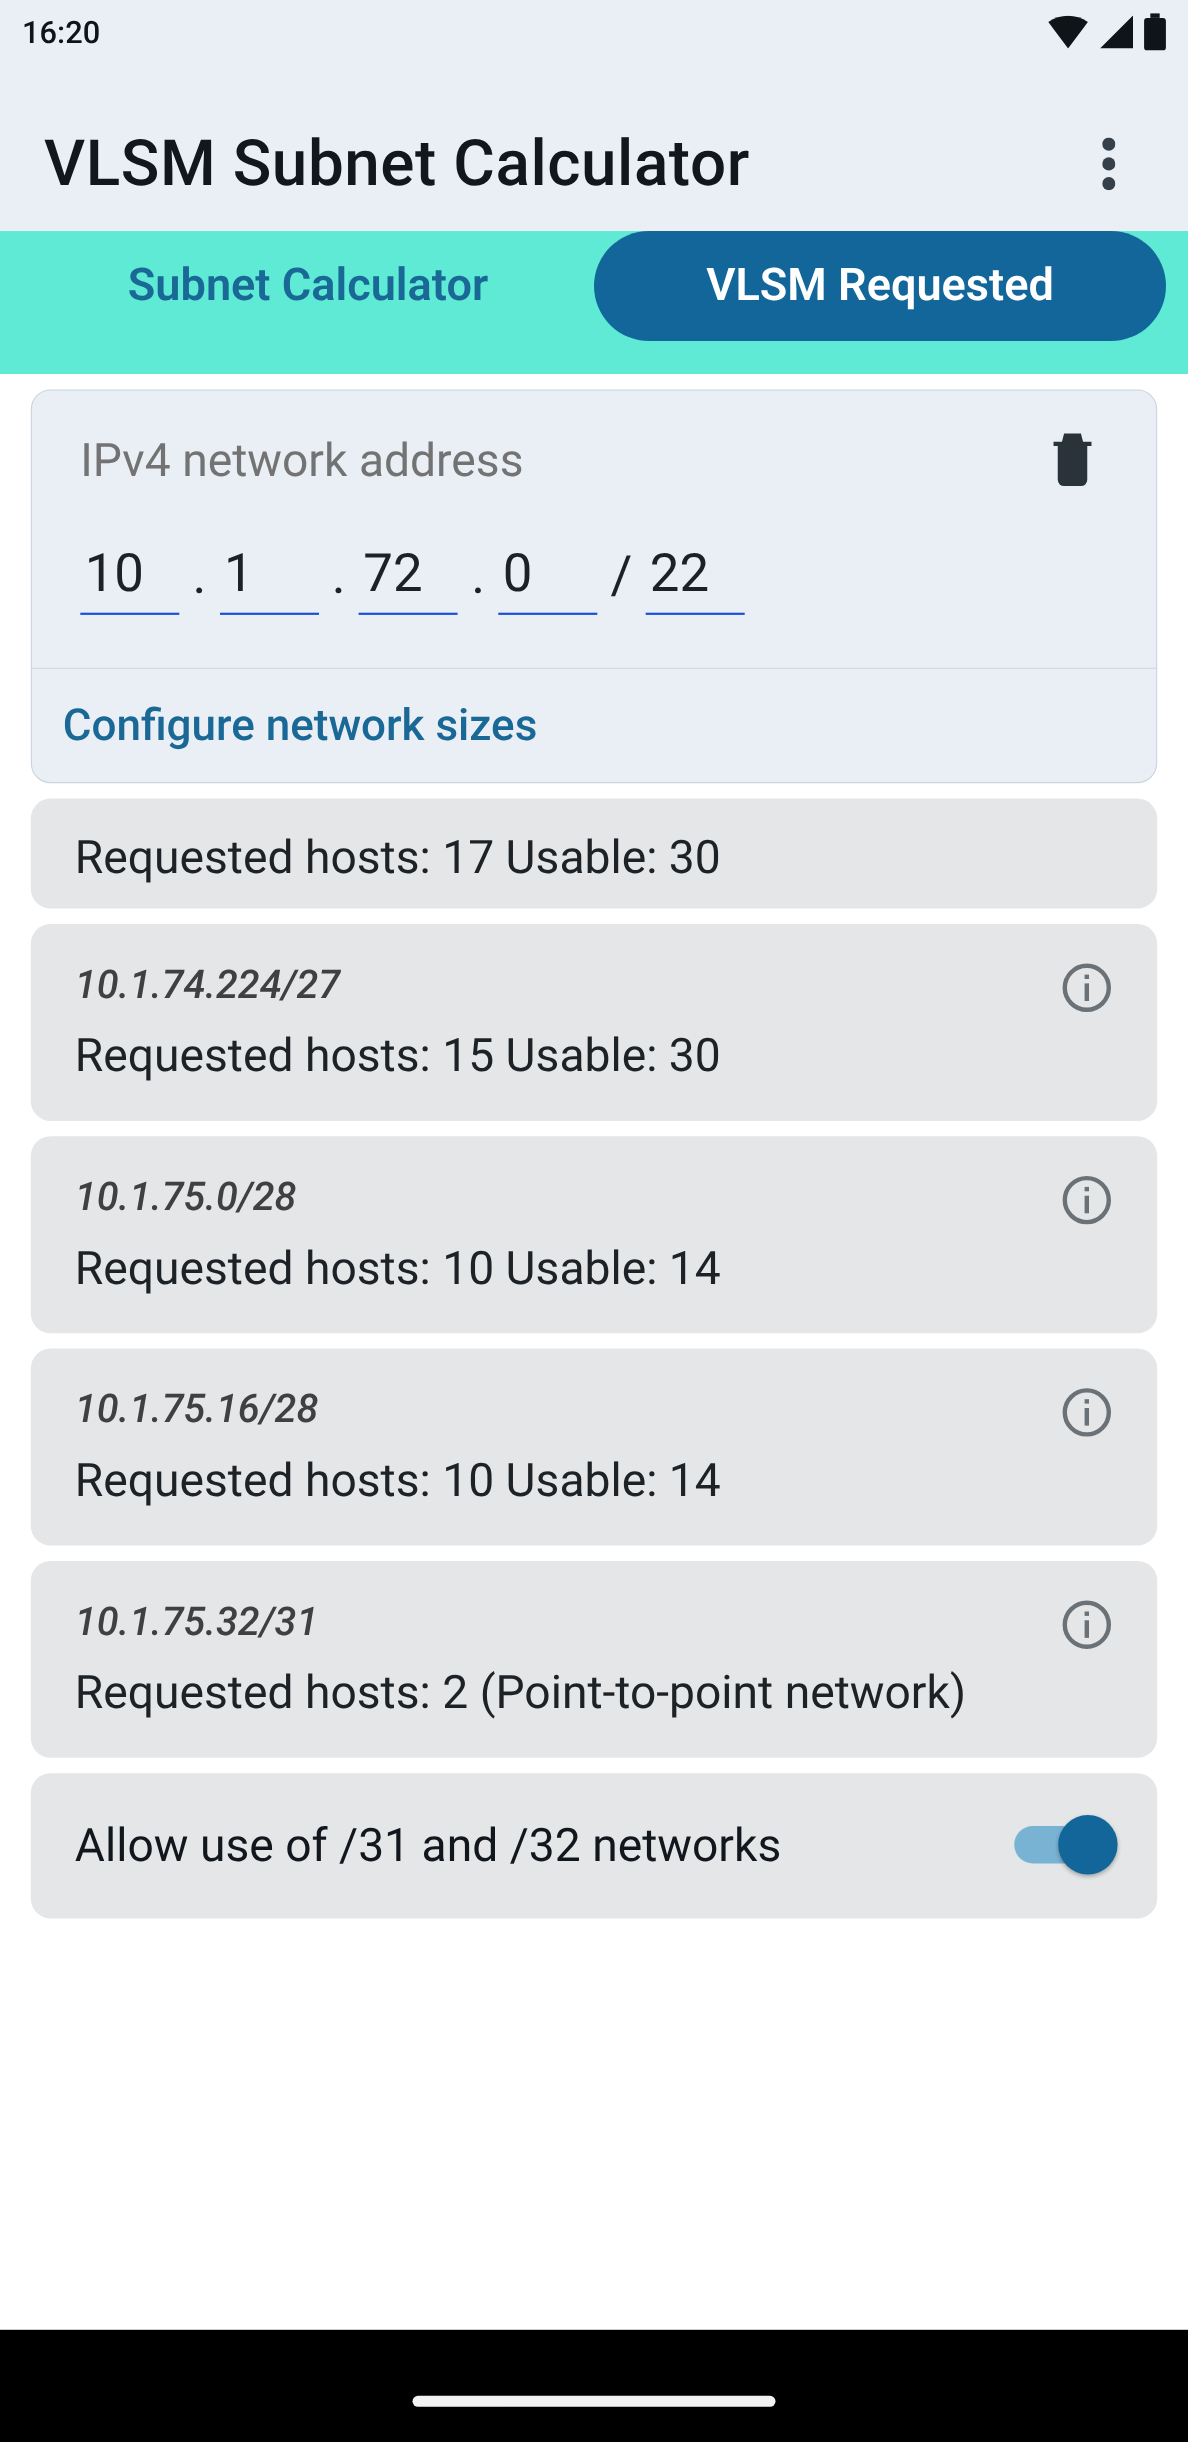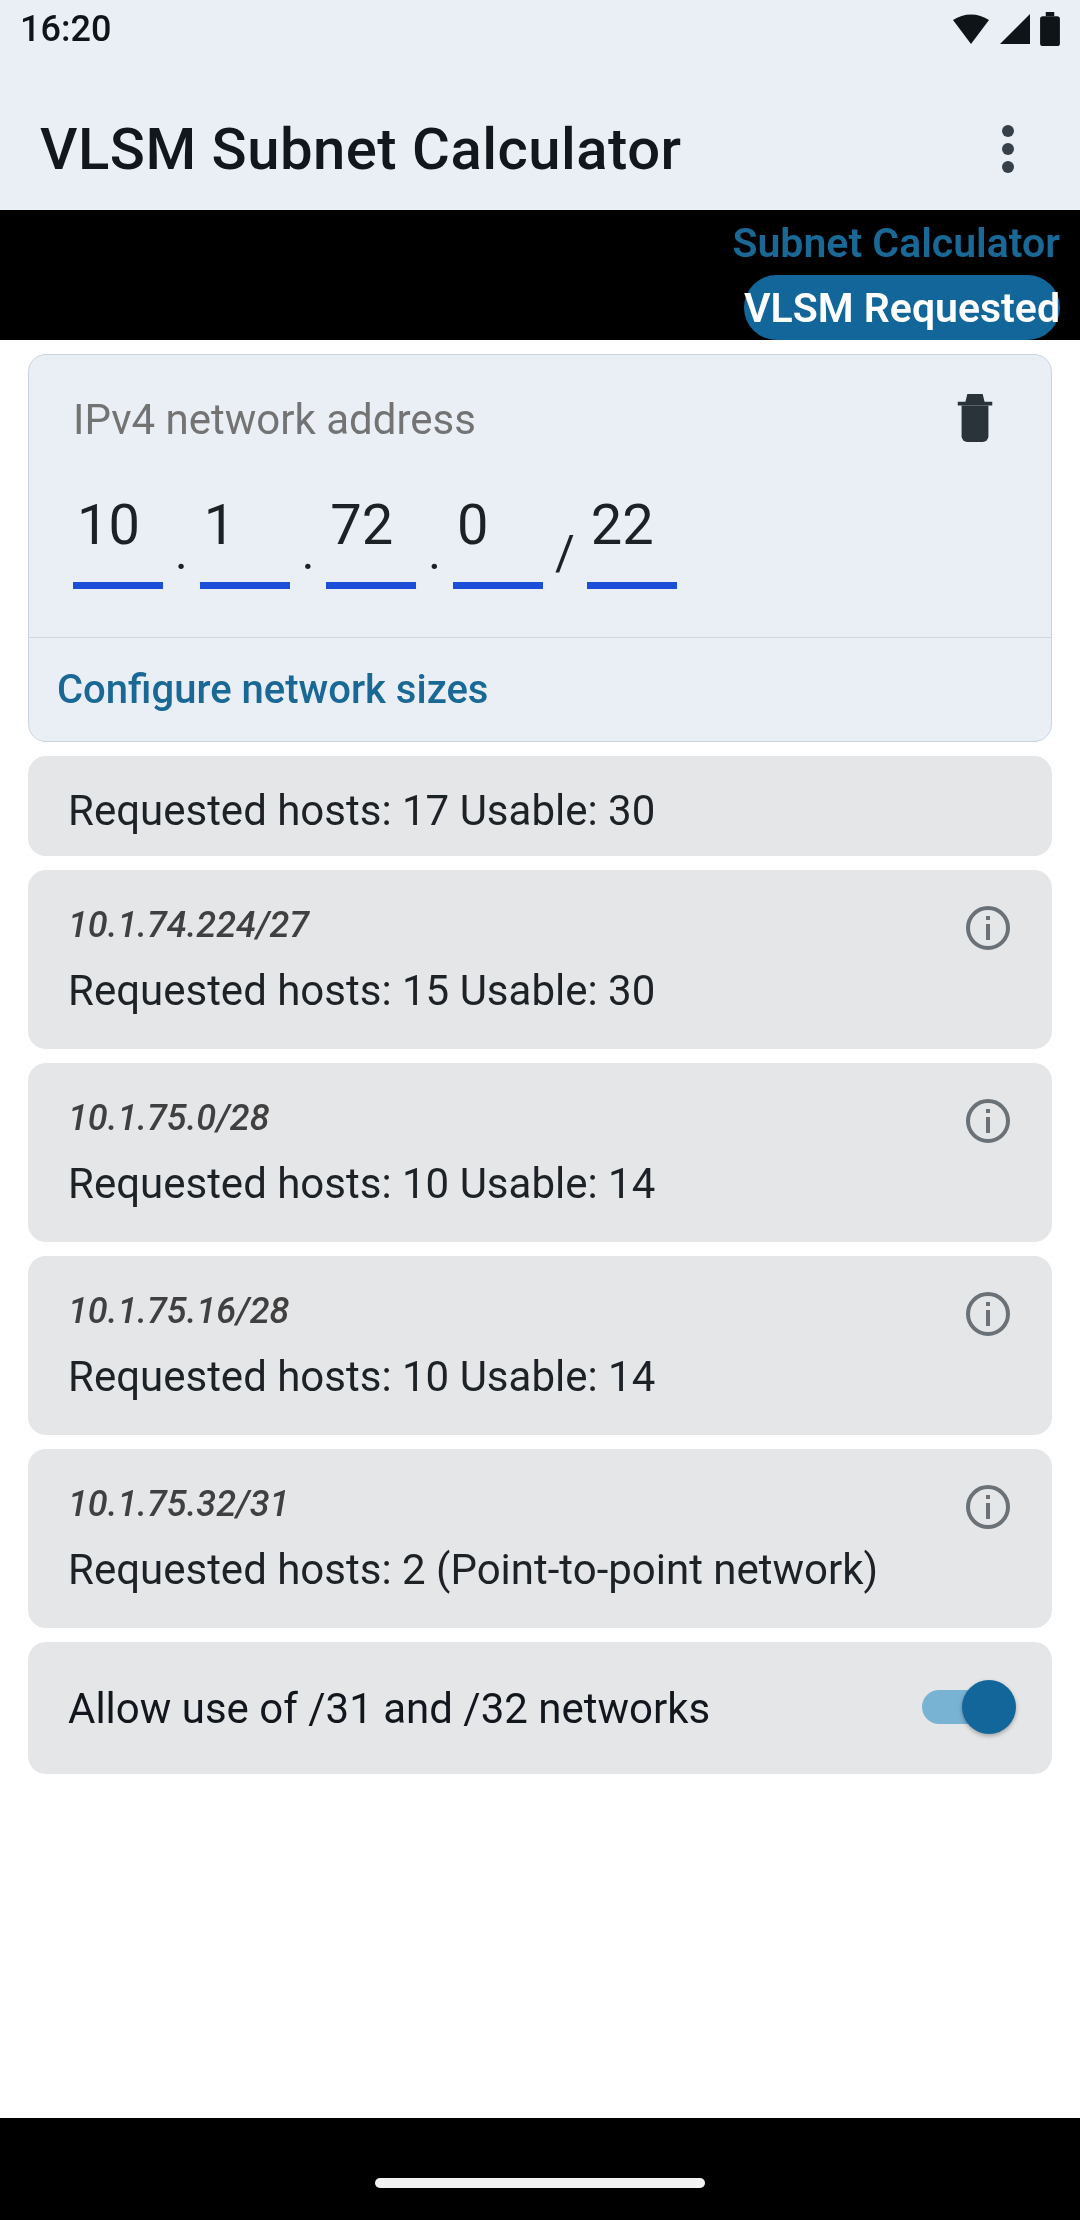--- a/index.html
+++ b/index.html
@@ -14,21 +14,21 @@
   
   .topzone {
     background: #e9eff5;
   }
 
   .status-bar {
     height: 58px;
     display: flex;
     align-items: center;
     padding: 0 20px;
-    font-size: 36px;
+    font-size: 28px;
     font-weight: 500;
     color: #0f1418;
   }
   .status-bar .sb-right {
     margin-left: auto;
     display: flex;
     align-items: center;
     gap: 10px;
   }
   .status-bar svg { display: block; }
@@ -54,24 +54,23 @@
     display: flex;
     align-items: center;
     justify-content: center;
   }
   .app-bar .overflow svg { display:block; }
 
   
   .tabs {
     display: flex;
     height: 130px;
-    align-items: flex-end;
+    align-items: flex-start;
     padding: 0 20px;
-    background: #000000;
-    flex-direction: column;
+    background: #5eead4;
   }
   .tab {
     flex: 1 1 50%;
     height: 100px;
     border-radius: 60px;
     display: flex;
     align-items: center;
     justify-content: center;
     font-size: 41px;
     font-weight: 600;
@@ -115,25 +114,25 @@
   .ip-inputs {
     margin-top: 48px;
     display: flex;
     align-items: flex-end;
     font-size: 48px;
     color: #1c2126;
   }
   .octet {
     width: 90px;
     border: none;
-    border-bottom: 7px solid #1d4ed8;
+    border-bottom: 2px solid #1d4ed8;
     background: transparent;
-    font-size: 56px;
+    font-size: 48px;
     color: #1c2126;
-    padding: 0 4px 24px 4px;
+    padding: 0 4px 8px 4px;
     text-align: left;
     font-family: inherit;
     outline: none;
   }
   .sep {
     padding: 0 12px 8px 12px;
   }
 
   .ipcard-bottom {
     border-top: 1px solid #cfd8df;

